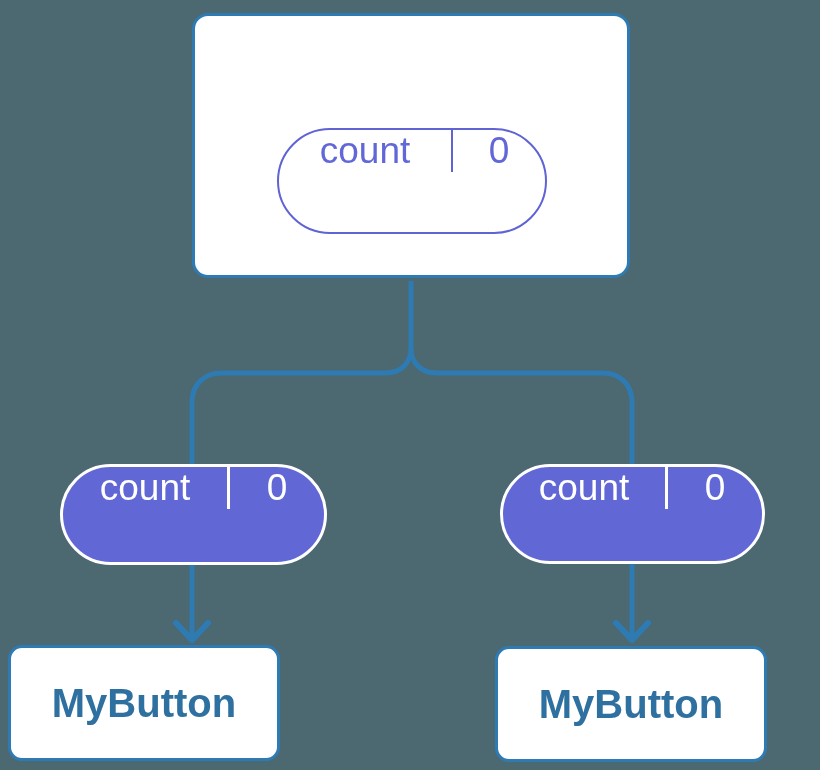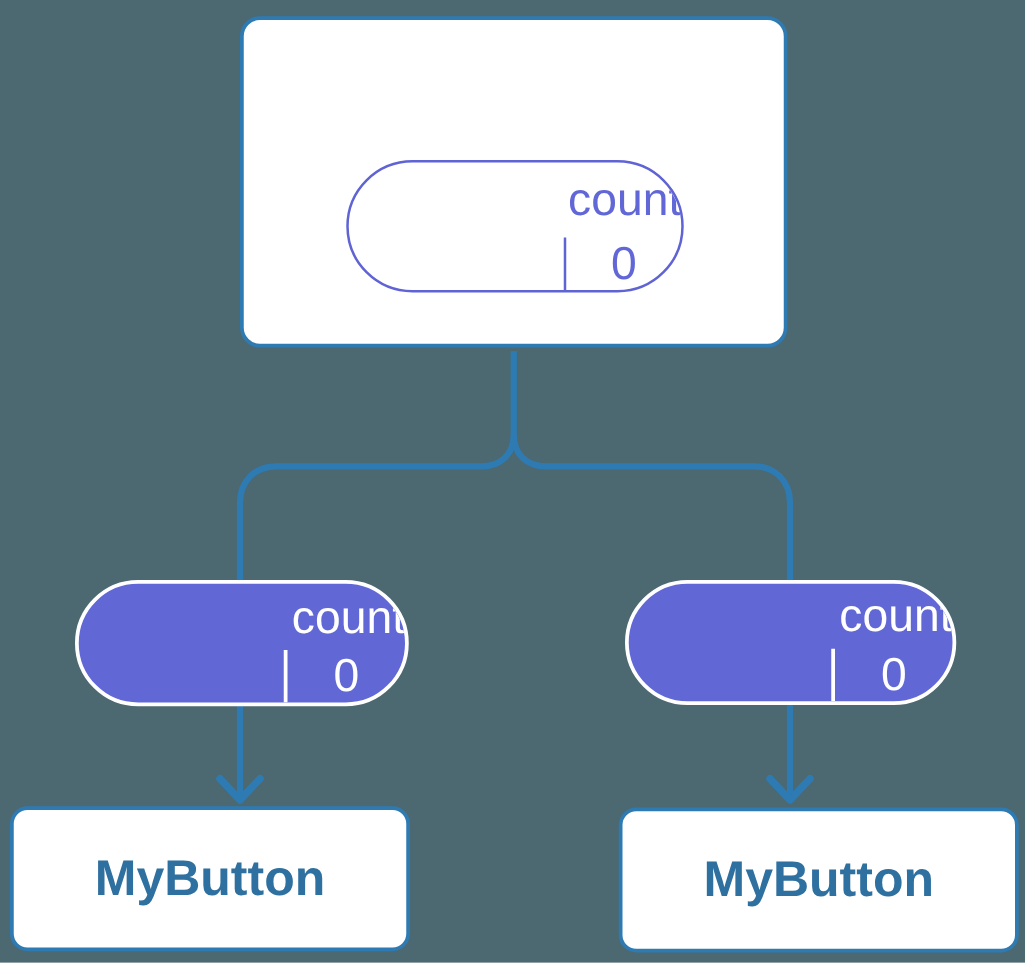--- a/index.html
+++ b/index.html
@@ -42,24 +42,23 @@
     margin-top: 46px;
     text-align: center;
     font-size: 40px;
     font-weight: bold;
     color: #2e709f;
   }
   .pill {
     position: absolute;
     box-sizing: border-box;
     display: flex;
-    align-items: flex-end;
+    align-items: flex-start;
     border-radius: 60px;
     overflow: hidden;
-    flex-direction: column;
   }
   .pill-outline {
     left: 82px; top: 112px;
     width: 270px; height: 106px;
     background: #ffffff;
     border: 2.5px solid #5f63d4;
   }
   .pill-outline .pill-name,
   .pill-outline .pill-value { color: #6267d7; }
   .pill-outline .pill-value { border-left: 2.5px solid #5f63d4; width: 92px; }
@@ -79,21 +78,21 @@
     justify-content: center;
     font-size: 37px;
   }
   .pill-value {
     display: flex;
     align-items: center;
     justify-content: center;
     font-size: 37px;
   }
   .leaf-box {
-    width: 320px; height: 116px;
+    width: 272px; height: 116px;
     border-radius: 14px;
     display: flex;
     align-items: center;
     justify-content: center;
   }
   .leaf-left  { left: 8px;   top: 645px; }
   .leaf-right { left: 495px; top: 646px; }
   .leaf-title {
     font-size: 40px;
     font-weight: bold;

